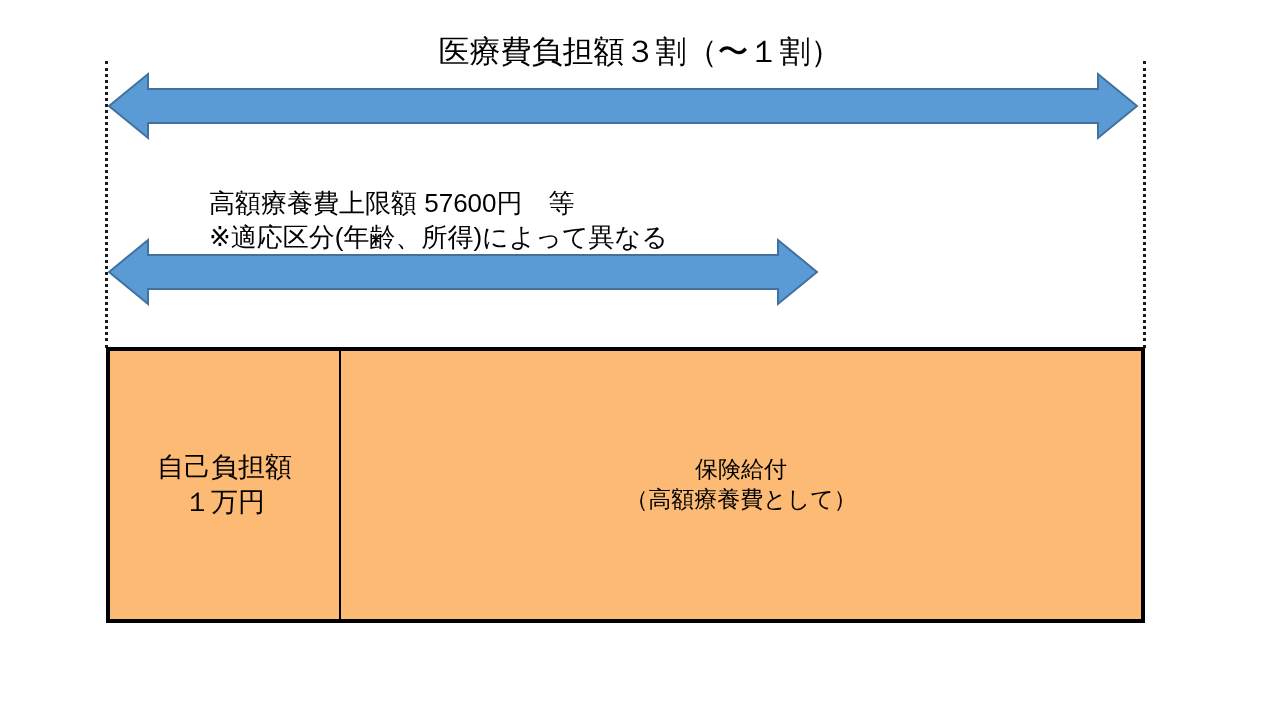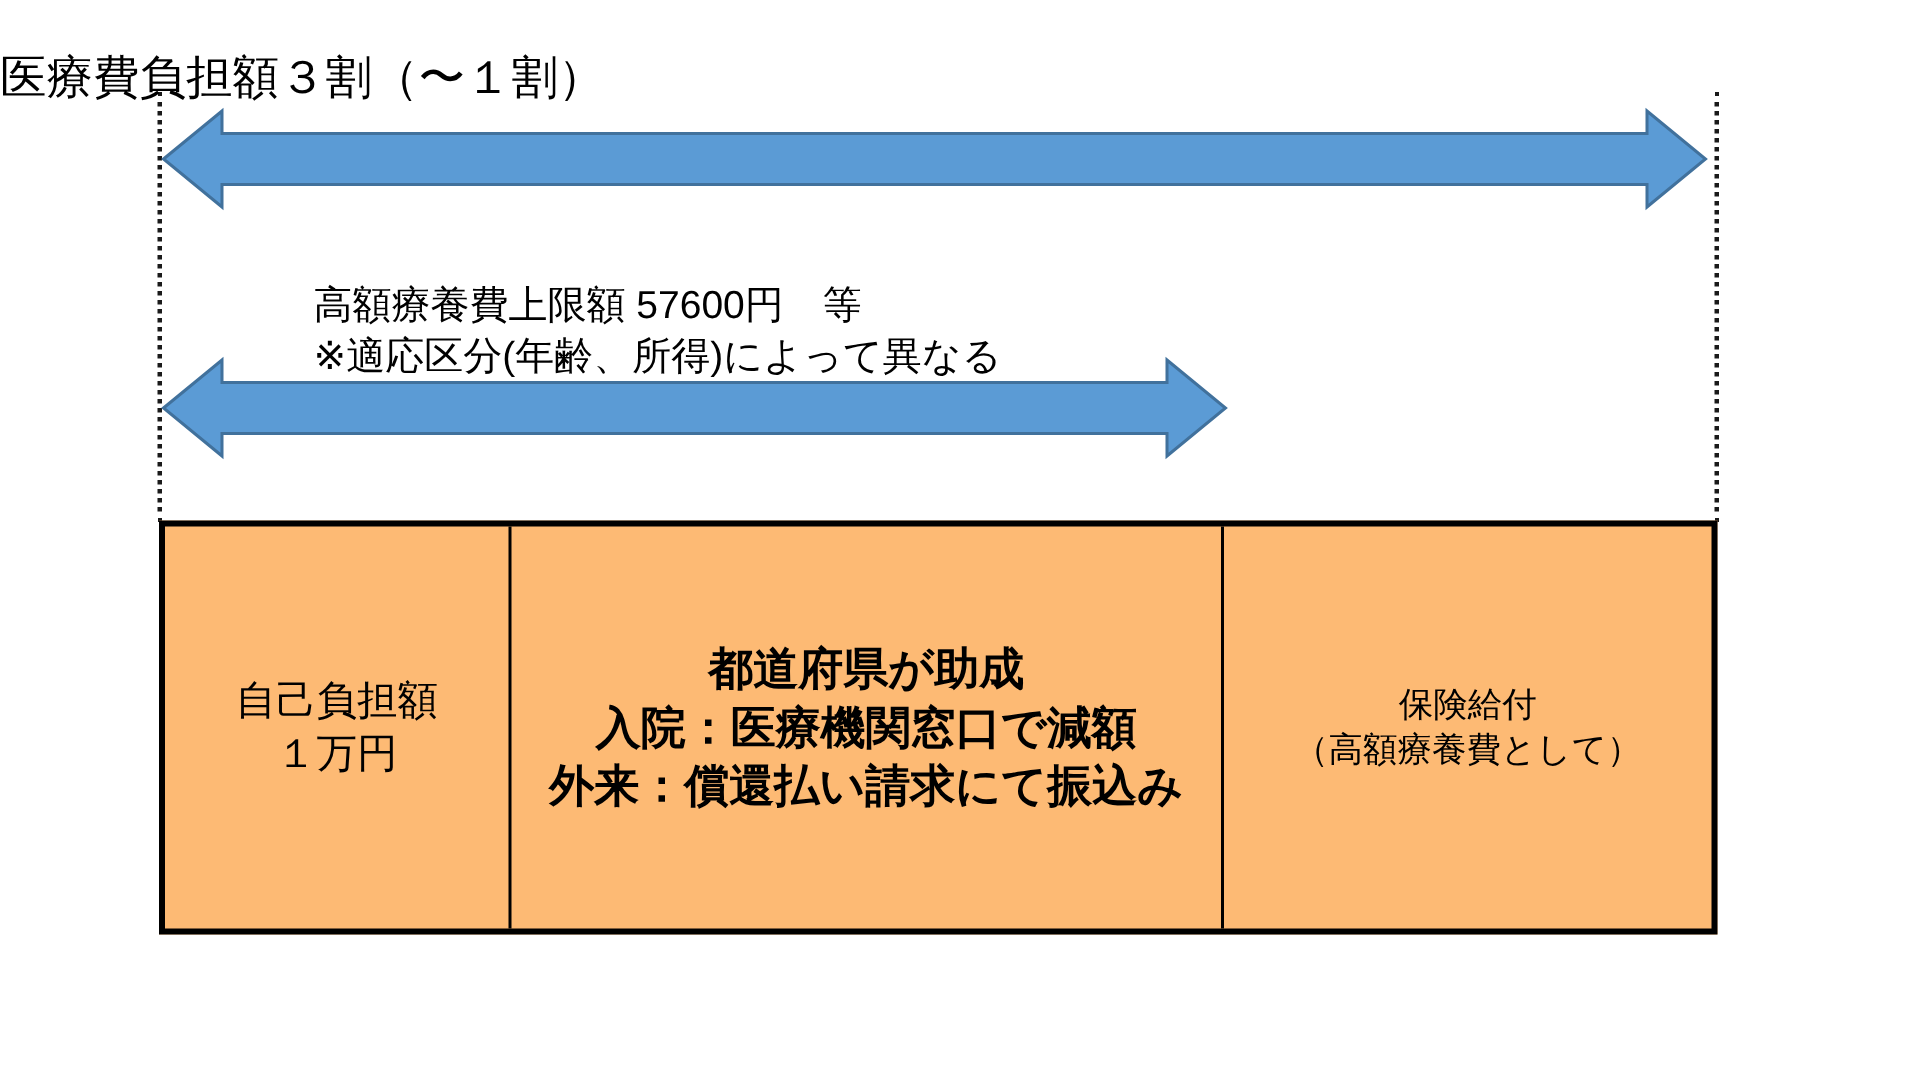--- a/index.html
+++ b/index.html
@@ -36,20 +36,21 @@
 
   
   .label {
     position: absolute;
     white-space: pre;
     line-height: 1.32;
     color: #000000;
   }
   #title-total {
     left: 0; top: 32px; width: 1280px;
+    text-align: center;
     font-size: 31px;
   }
   #label-cap {
     left: 209px; top: 186px;
     font-size: 26px;
   }
 
   
   #cost-box {
     position: absolute;
@@ -105,20 +106,17 @@
   <div class="label" id="label-cap">高額療養費上限額 57600円　等
 ※適応区分(年齢、所得)によって異なる</div>
 
   <svg class="arrow-svg" id="arrow-cap" width="714" height="72" viewBox="0 0 714 72">
     <polygon points="3,36 42,4 42,19 672,19 672,4 711,36 672,68 672,53 42,53 42,68" fill="#5B9BD5" stroke="#41719C" stroke-width="2" stroke-linejoin="miter"></polygon>
   </svg>
 
   <div id="cost-box">
     <div class="cell" id="cell-self">自己負担額
 １万円</div>
-    <div class="cell" id="cell-subsidy">都道府県が助成
-入院：医療機関窓口で減額
-外来：償還払い請求にて振込み</div>
     <div class="cell" id="cell-insurance">保険給付
 （高額療養費として）</div>
   </div>
 
 </div>
 
 </body></html>

